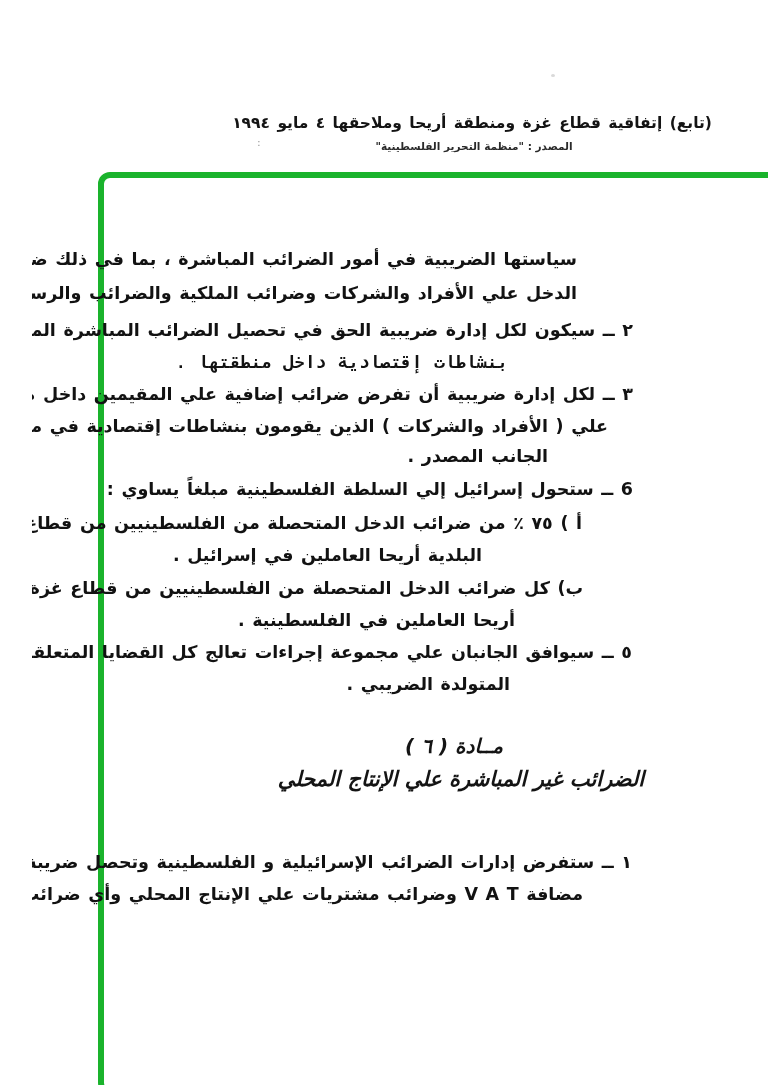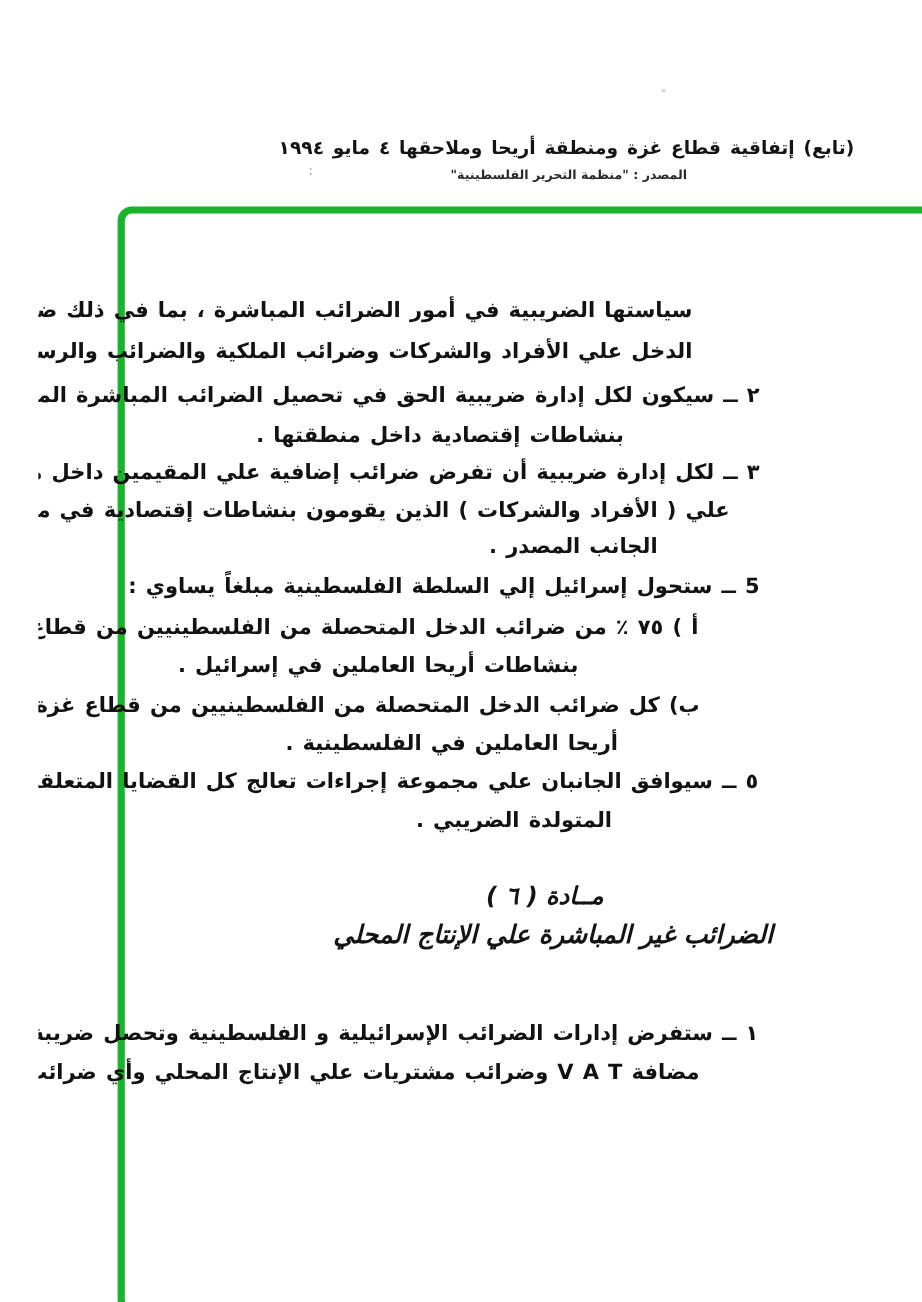--- a/index.html
+++ b/index.html
@@ -67,21 +67,21 @@
     white-space: nowrap;
     font-weight: bold;
     font-size: 17.5px;
     line-height: 24px;
     word-spacing: 1.5px;
     color: #121212;
   }
   .l1  { top: 183px; right: 191px; }
   .l2  { top: 217px; right: 191px; }
   .l3  { top: 254px; right: 135px; }
-  .l4  { top: 287px; right: 248px; }
+  .l4  { top: 287px; right: 260px; font-family: Liberation Mono, monospace; }
   .l5  { top: 318px; right: 135px; }
   .l6  { top: 350px; right: 160px; }
   .l7  { top: 380px; right: 220px; }
   .l8  { top: 413px; right: 135px; }
   .l9  { top: 447px; right: 186px; }
   .l10 { top: 479px; right: 286px; }
   .l11 { top: 512px; right: 185px; }
   .l12 { top: 544px; right: 253px; }
   .l13 { top: 576px; right: 136px; }
   .l14 { top: 608px; right: 258px; }
@@ -141,23 +141,23 @@
   <div class="green-box"></div>
 
   <div>
     <div class="line l1">سياستها الضريبية في أمور الضرائب المباشرة ، بما في ذلك ضريبة</div>
     <div class="line l2">الدخل علي الأفراد والشركات وضرائب الملكية والضرائب والرسوم البلدية .</div>
     <div class="line l3">٢ ــ سيكون لكل إدارة ضريبية الحق في تحصيل الضرائب المباشرة المتولدة</div>
     <div class="line l4">بنشاطات إقتصادية داخل منطقتها .</div>
     <div class="line l5">٣ ــ لكل إدارة ضريبية أن تفرض ضرائب إضافية علي المقيمين داخل منطقتها</div>
     <div class="line l6">علي ( الأفراد والشركات ) الذين يقومون بنشاطات إقتصادية في منطقة</div>
     <div class="line l7">الجانب المصدر .</div>
-    <div class="line l8">5 ــ ستحول إسرائيل إلي السلطة الفلسطينية مبلغاً يساوي :</div>
+    <div class="line l8">6 ــ ستحول إسرائيل إلي السلطة الفلسطينية مبلغاً يساوي :</div>
     <div class="line l9">أ ) ٧٥ ٪ من ضرائب الدخل المتحصلة من الفلسطينيين من قطاع غزة</div>
-    <div class="line l10">بنشاطات أريحا العاملين في إسرائيل .</div>
+    <div class="line l10">البلدية أريحا العاملين في إسرائيل .</div>
     <div class="line l11">ب) كل ضرائب الدخل المتحصلة من الفلسطينيين من قطاع غزة ومنطقة</div>
     <div class="line l12">أريحا العاملين في الفلسطينية .</div>
     <div class="line l13">٥ ــ سيوافق الجانبان علي مجموعة إجراءات تعالج كل القضايا المتعلقة</div>
     <div class="line l14">المتولدة الضريبي .</div>
 
     <div class="article-title">مــادة ( ٦ )</div>
     <div class="article-subtitle">الضرائب غير المباشرة علي الإنتاج المحلي</div>
 
     <div class="line l15">١ ــ ستفرض إدارات الضرائب الإسرائيلية و الفلسطينية وتحصل ضريبة قيمة</div>
     <div class="line l16">مضافة  V A T  وضرائب مشتريات علي الإنتاج المحلي وأي ضرائب غير</div>

